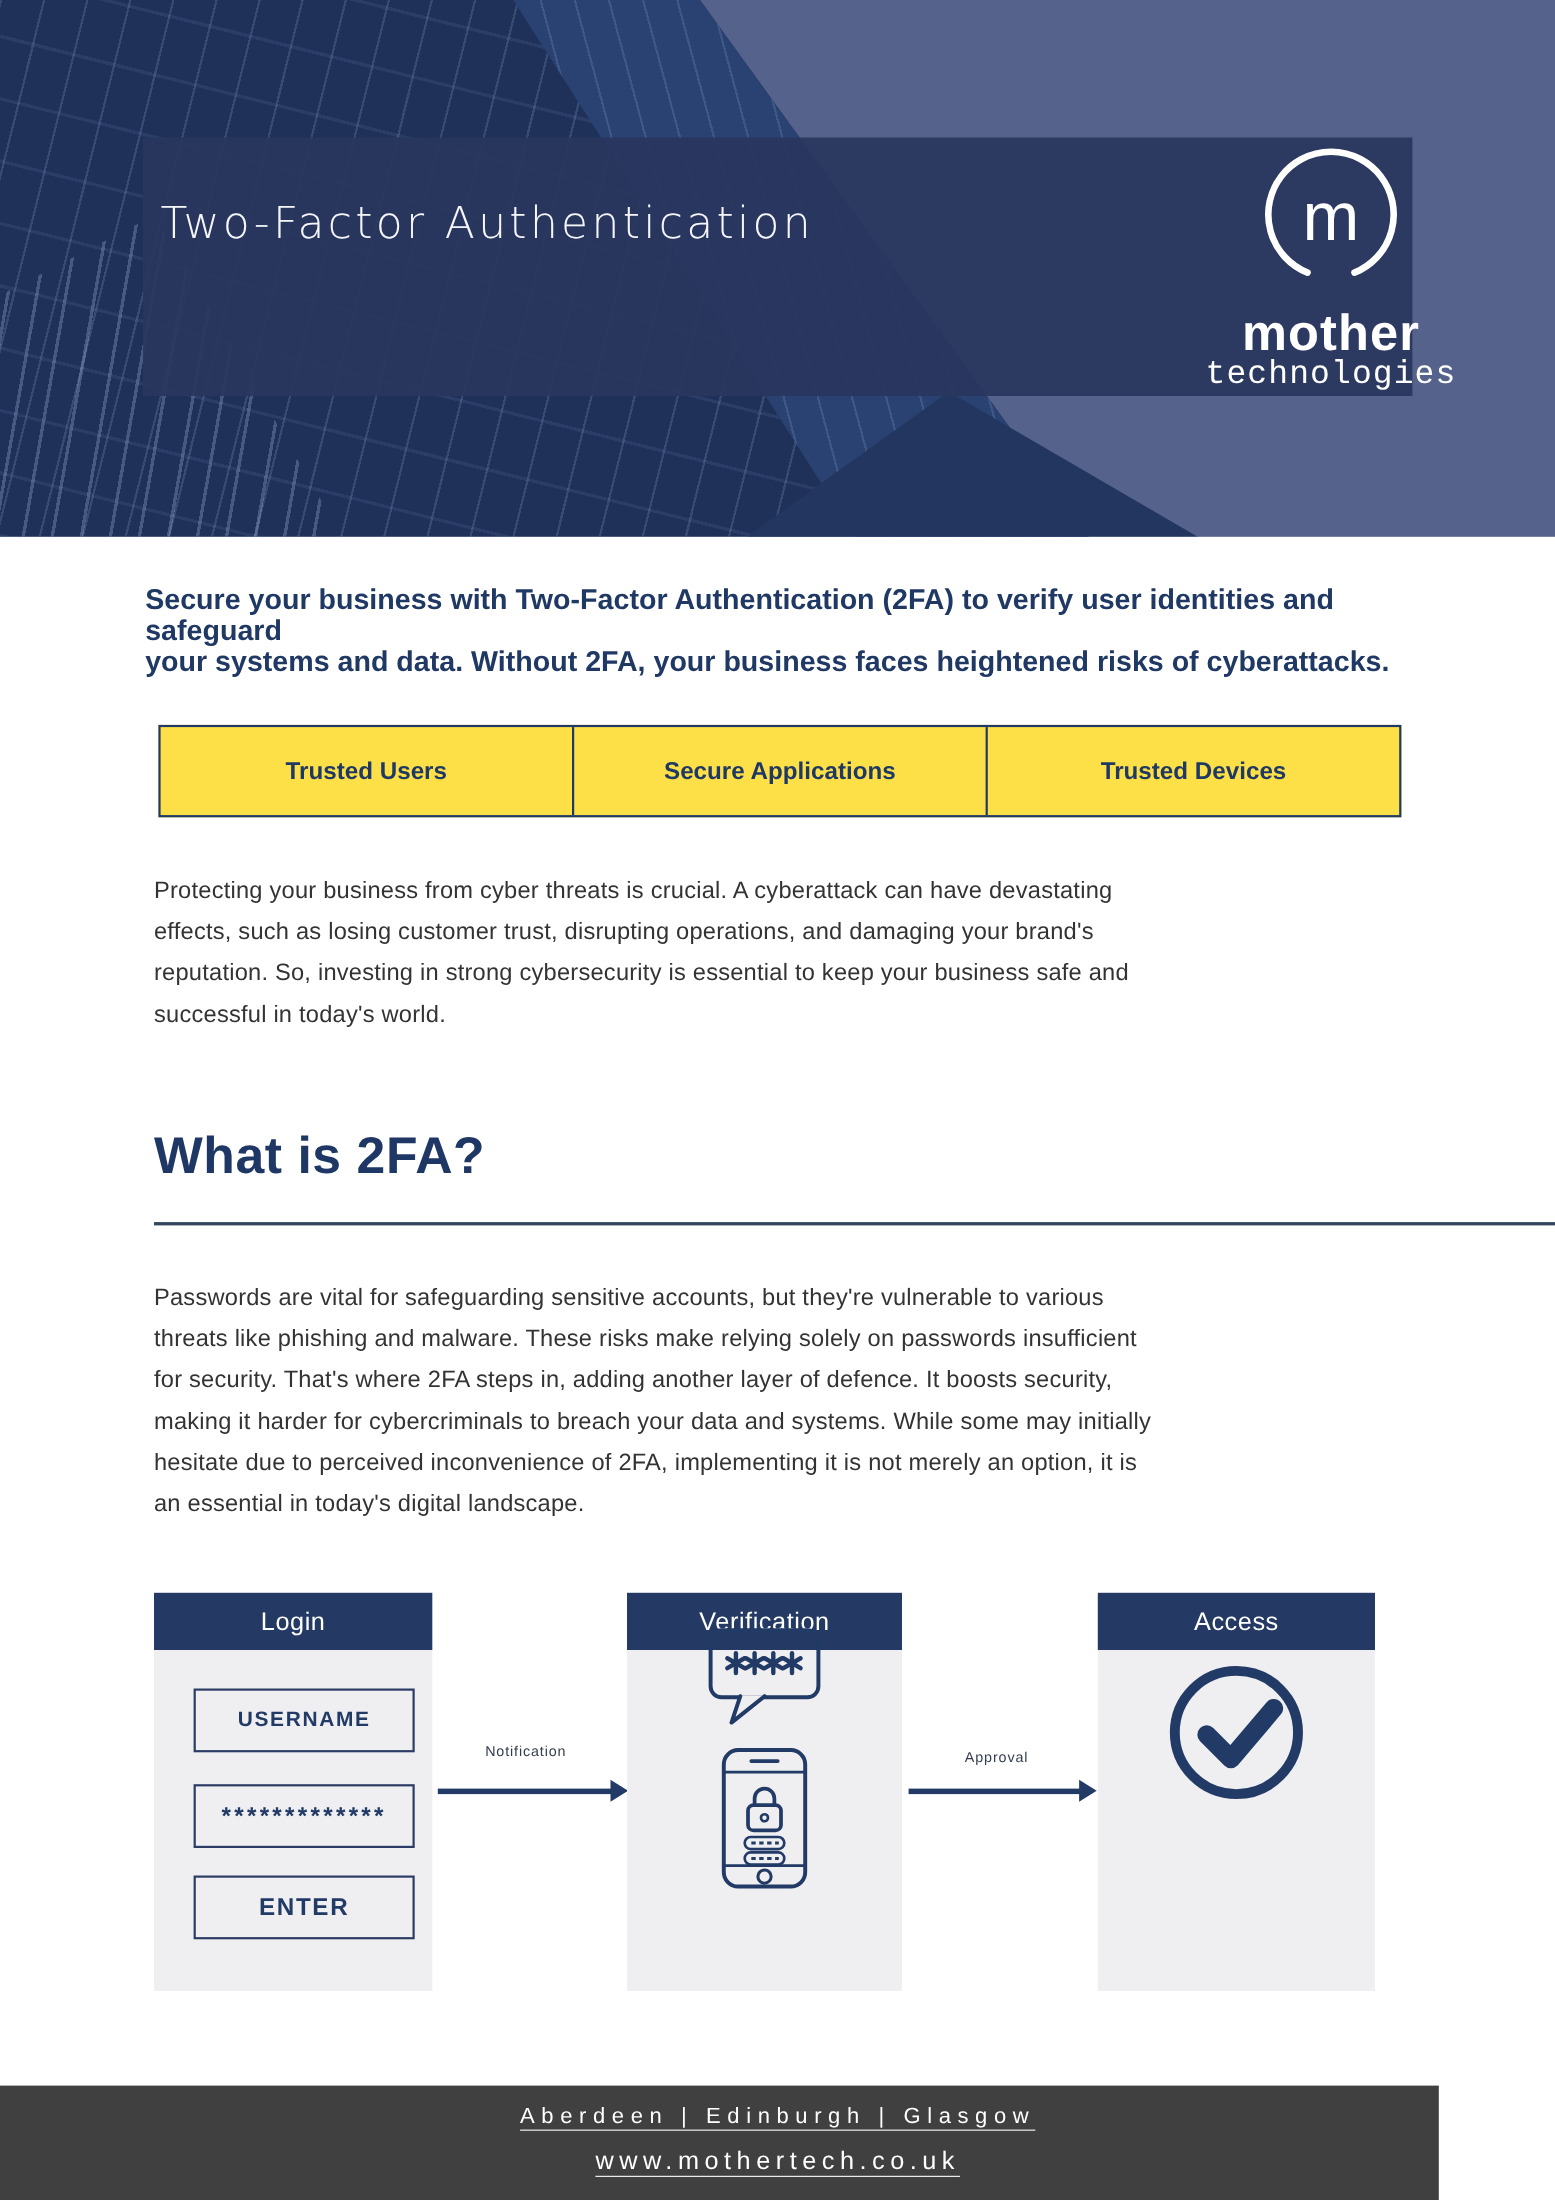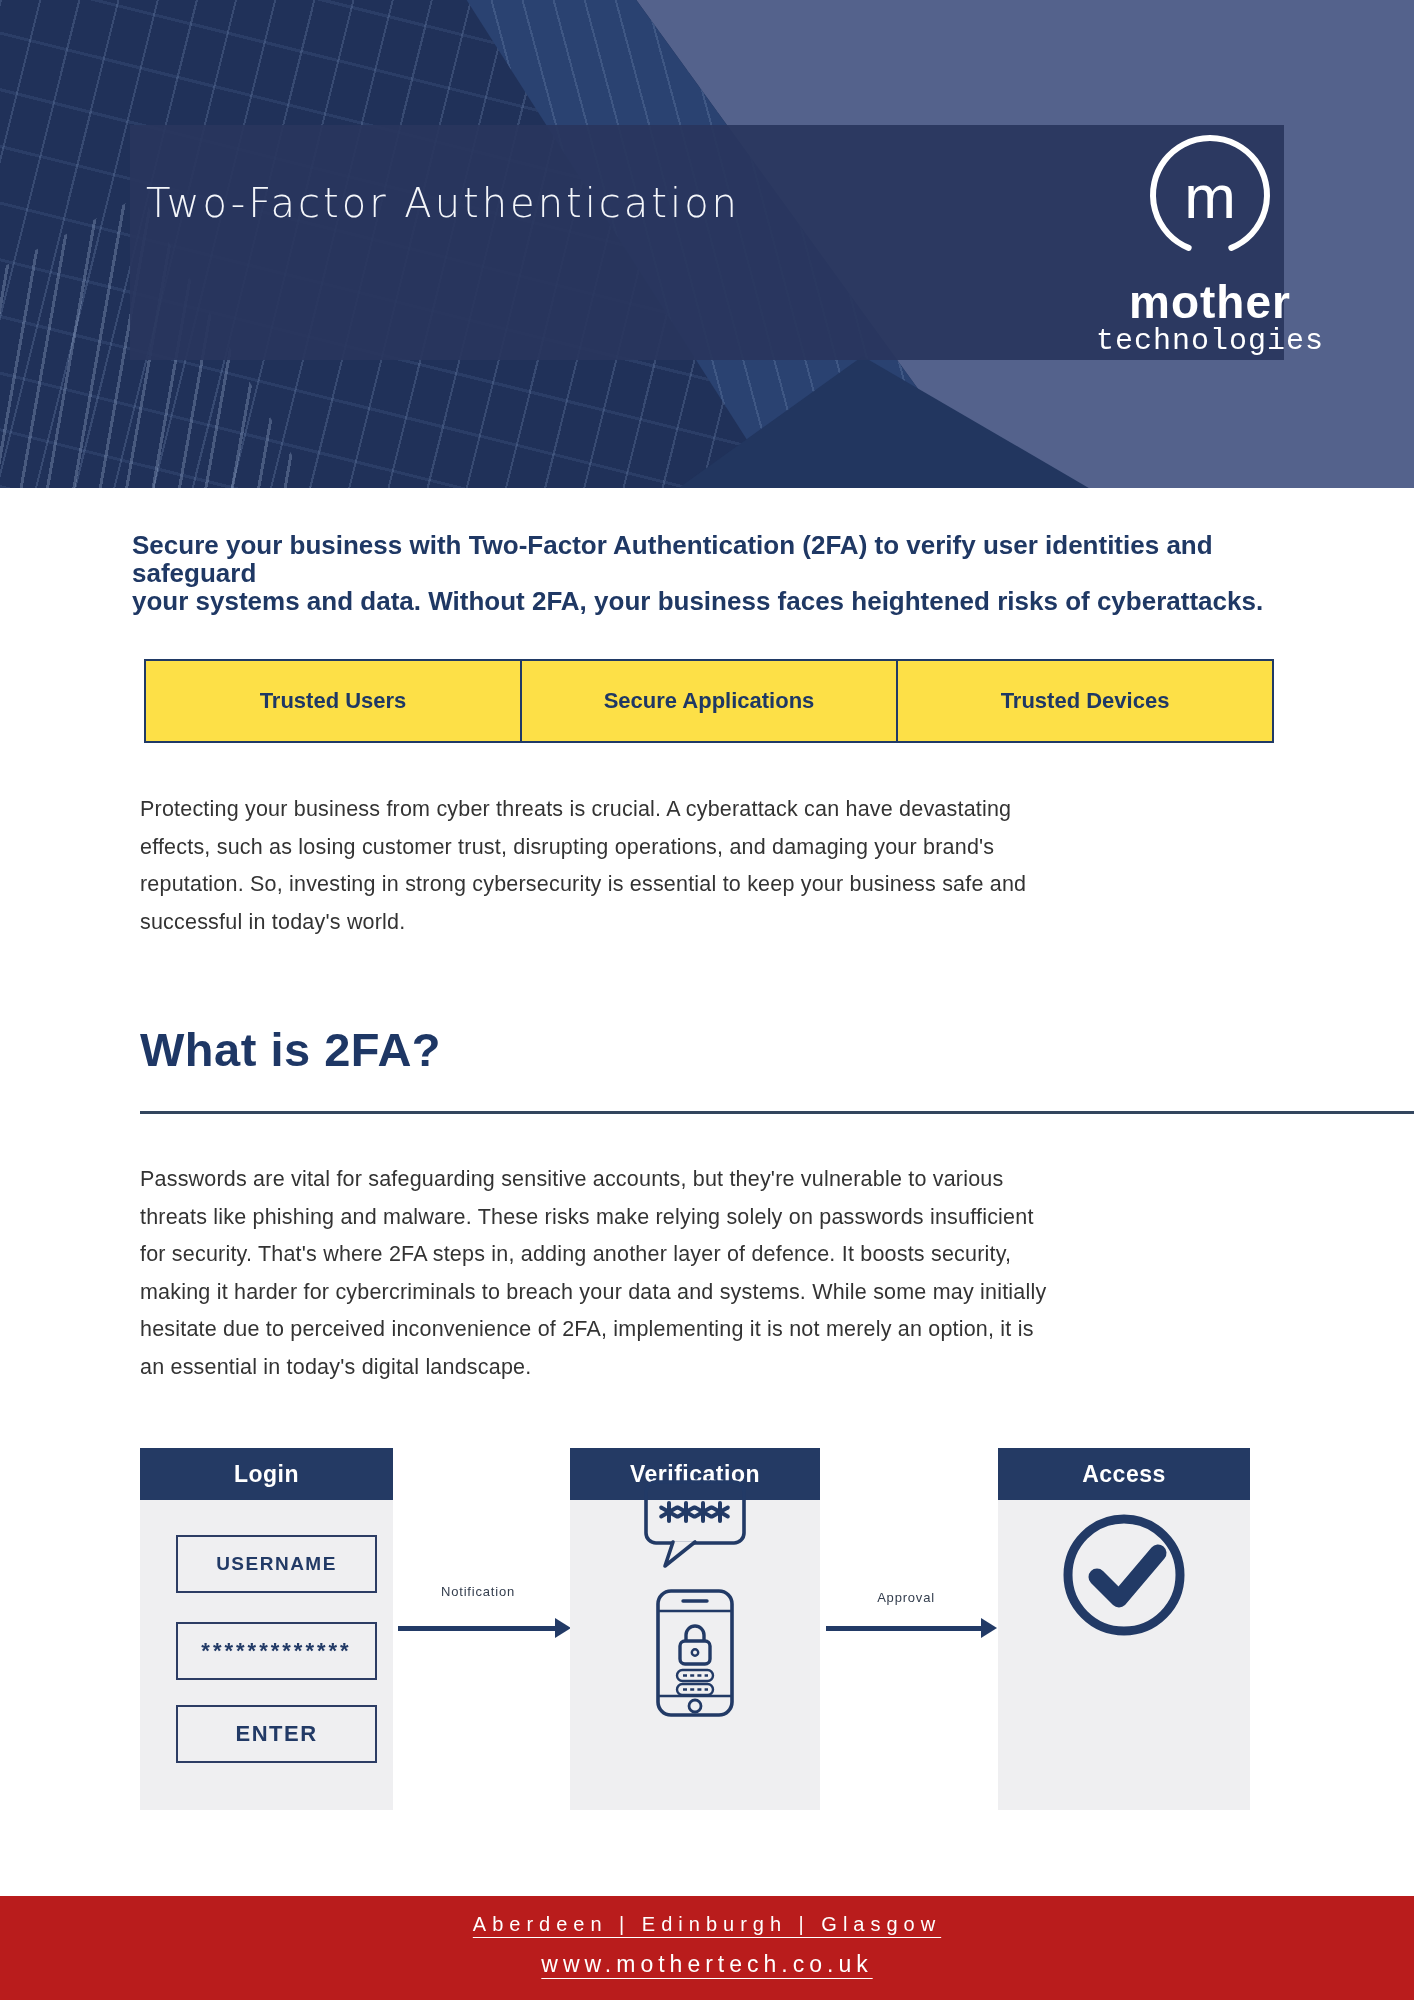--- a/index.html
+++ b/index.html
@@ -84,21 +84,21 @@
     position:absolute;left:140px;top:1111px;width:1274px;height:3px;background:#33465e;
   }
   
   .panel{position:absolute;top:1448px;width:252px;height:362px;background:#efeff1;}
   .panel-login{left:140px;width:253px;}
   .panel-verify{left:570px;width:250px;}
   .panel-access{left:998px;}
   .panel-header{
     position:absolute;left:0;top:0;width:100%;height:52px;background:#243a64;
     display:flex;align-items:center;justify-content:center;
-    color:#ffffff;font-size:23px;font-weight:700;letter-spacing:.5px;
+    color:#ffffff;font-size:23px;font-weight:400;letter-spacing:.5px;
   }
   .login-box{
     position:absolute;left:36px;width:201px;height:58px;
     border:2px solid #2c3c64;display:flex;align-items:center;justify-content:center;
     color:#223a66;font-weight:700;
   }
   .lb-user{top:87px;font-size:19px;letter-spacing:1.5px;}
   .lb-pass{top:174px;font-size:22px;letter-spacing:3px;}
   .lb-enter{top:257px;font-size:22px;letter-spacing:1.5px;}
   .verify-icon{position:absolute;left:50%;transform:translateX(-50%);}
@@ -114,21 +114,21 @@
   .arrow-1{left:398px;top:1626px;width:158px;}
   .arrow-2{left:826px;top:1626px;width:156px;}
   .arrow-label{
     position:absolute;width:172px;text-align:center;
     color:#333d4d;font-size:13px;letter-spacing:.8px;
   }
   .al-1{left:392px;top:1584px;}
   .al-2{left:820px;top:1590px;}
   
   .footer{
-    position:absolute;left:0;top:1896px;width:1414px;height:104px;background:#b91c1c;
+    position:absolute;left:0;top:1896px;width:1308px;height:104px;background:#404040;
   }
   .footer a{
     position:absolute;left:0;width:1414px;text-align:center;color:#ffffff;
     text-decoration:underline;text-underline-offset:6px;text-decoration-thickness:1px;
     cursor:pointer;
   }
   .footer-locations{top:17px;font-size:20px;letter-spacing:6px;}
   .footer-site{top:55px;font-size:23px;letter-spacing:5px;}
 </style>
 </head>

